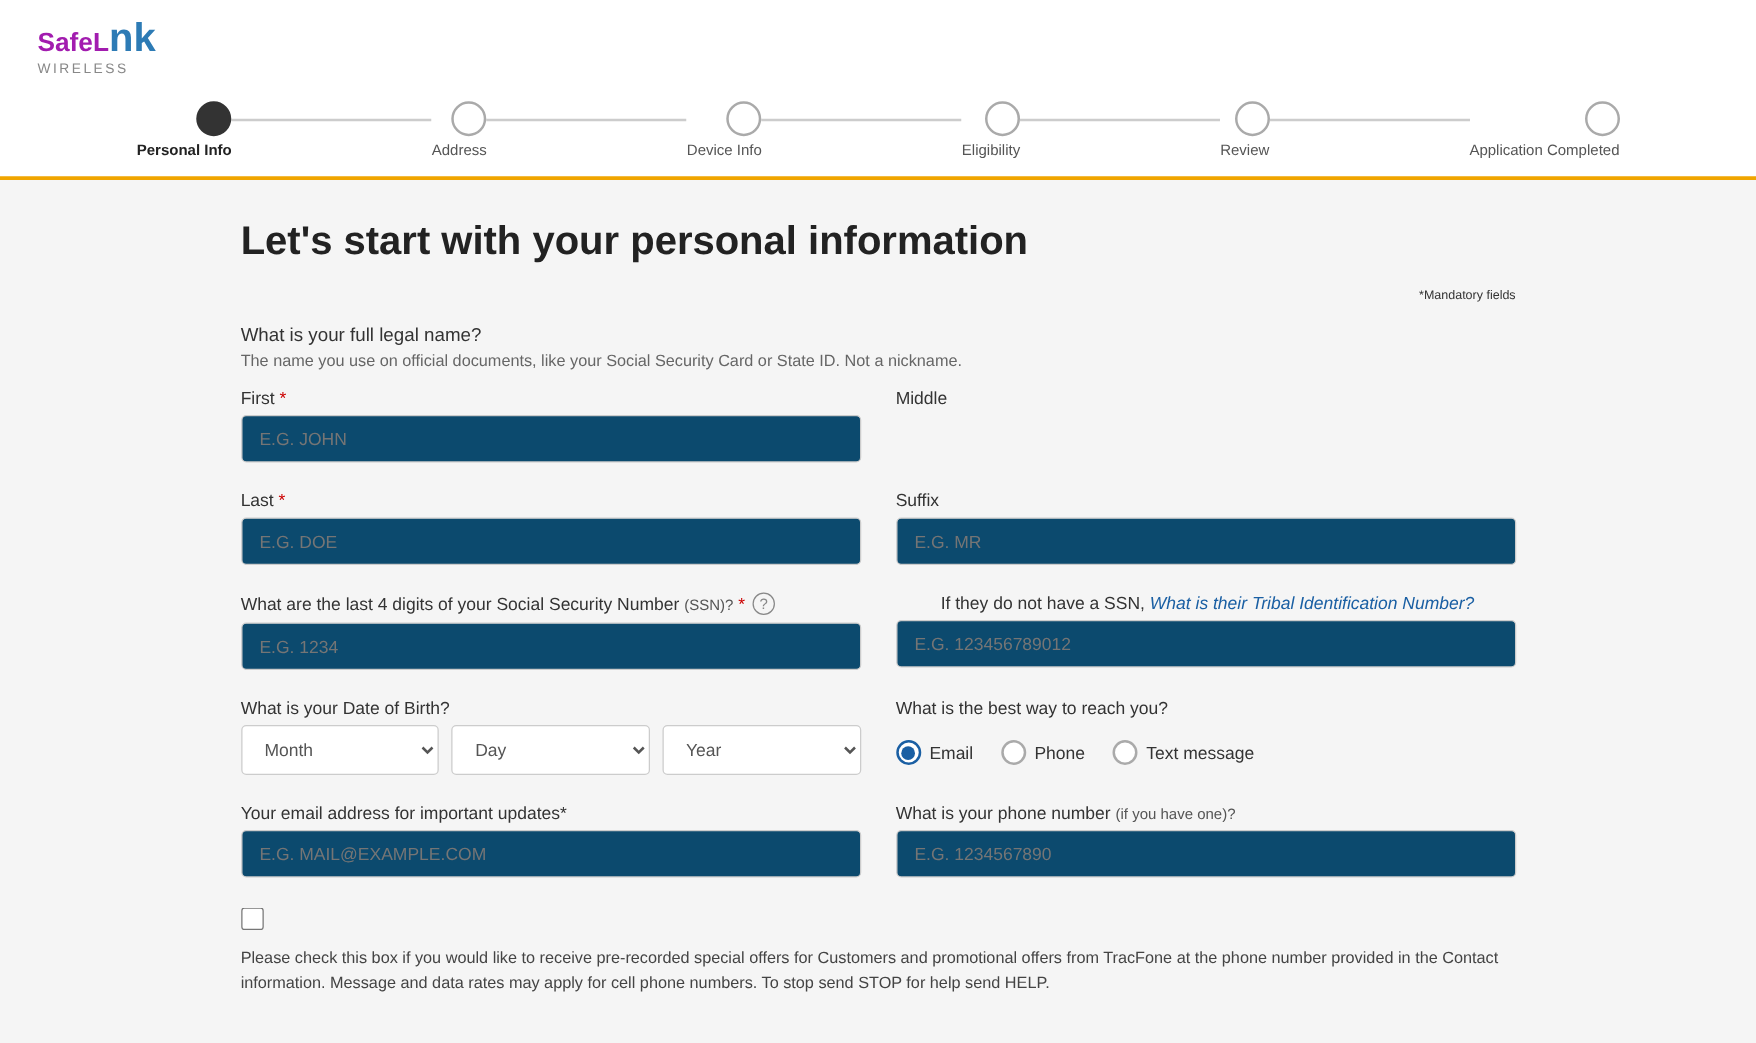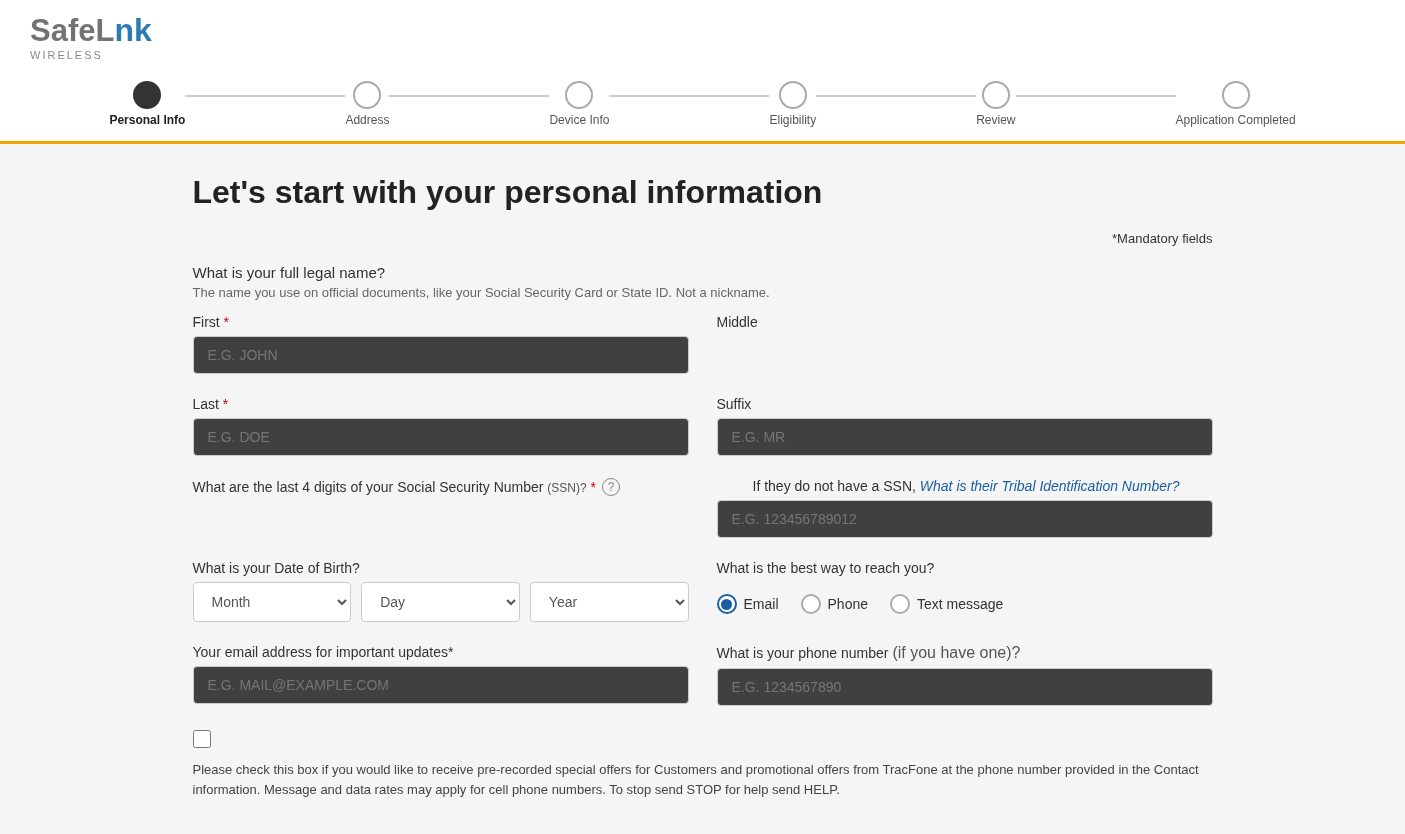--- a/index.html
+++ b/index.html
@@ -10,36 +10,36 @@
       background: #fff;
       padding: 12px 30px 0 30px;
       border-bottom: 3px solid #f0a500;
     }
     .logo {
       display: flex;
       align-items: baseline;
       gap: 0;
       margin-bottom: 10px;
     }
-    .logo-safe { font-size: 31px; font-weight: bold; color: #737373; }
+    .logo-safe { font-size: 21px; font-weight: bold; color: #a21caf; }
     .logo-link { font-size: 32px; font-weight: bold; color: #2d7bb5; }
     .logo-wireless { font-size: 11px; color: #888; letter-spacing: 2px; display: block; text-align: left; }
 
     
     .progress-bar {
       display: flex;
       justify-content: center;
       align-items: center;
       padding: 10px 0 14px 0;
       gap: 0;
     }
     .step {
       display: flex;
       flex-direction: column;
-      align-items: center;
+      align-items: flex-end;
       position: relative;
     }
     .step-circle {
       width: 28px;
       height: 28px;
       border-radius: 50%;
       border: 2px solid #aaa;
       background: #fff;
       display: flex;
       align-items: center;
@@ -73,21 +73,21 @@
       padding: 30px 40px;
     }
     h1 {
       font-size: 32px;
       font-weight: bold;
       color: #222;
       margin-bottom: 20px;
     }
     .mandatory-note {
       text-align: right;
-      font-size: 13px;
+      font-size: 10px;
       color: #333;
       margin-bottom: 18px;
     }
     .section-title {
       font-size: 15px;
       color: #333;
       margin-bottom: 4px;
     }
     .section-subtitle {
       font-size: 13px;
@@ -110,21 +110,21 @@
       margin-bottom: 6px;
     }
     .form-label .required { color: #c00; }
     input[type="text"], input[type="email"], input[type="tel"] {
       width: 100%;
       padding: 10px 14px;
       border: 1px solid #ccc;
       border-radius: 4px;
       font-size: 14px;
       color: #aaa;
-      background: #404040;
+      background: #0c4a6e;
       outline: none;
     }
     select {
       padding: 10px 14px;
       border: 1px solid #ccc;
       border-radius: 4px;
       font-size: 14px;
       color: #555;
       background: #fff;
       outline: none;
@@ -310,20 +310,21 @@
   </div>
 
   <div class="form-row">
     <div class="form-group">
       <div class="ssn-label-row">
         <span class="form-label">
           <span>What are the last 4 digits of your Social Security Number</span> <span style="font-size:12px; color:#555;">(SSN)?</span> <span class="required">*</span>
         </span>
         <div class="help-icon">?</div>
       </div>
+      <input type="text" placeholder="E.G. 1234" style="">
     </div>
     <div class="form-group">
       <div class="tribal-label">
         <span>If they do not have a SSN,</span> <span class="highlight" style="color:#1a5fa3;">What is their Tribal Identification Number?</span>
       </div>
       <input type="text" placeholder="E.G. 123456789012" style="">
     </div>
   </div>
 
   <div class="form-row">
@@ -364,21 +365,21 @@
     </div>
   </div>
 
   <div class="form-row">
     <div class="form-group">
       <label class="form-label">Your email address for important updates*</label>
       <input type="email" placeholder="E.G. MAIL@EXAMPLE.COM" style="">
     </div>
     <div class="form-group">
       <label class="form-label">
-        <span>What is your phone number</span> <span style="font-size:16px; color:#555;">(if you have one)?</span>
+        <span>What is your phone number</span> <span style="font-size:12px; color:#555;">(if you have one)?</span>
       </label>
       <input type="tel" placeholder="E.G. 1234567890" style="">
     </div>
   </div>
 
   <div class="checkbox-row">
     <input type="checkbox" style="">
     <span class="checkbox-text">Please check this box if you would like to receive pre-recorded special offers for Customers and promotional offers from TracFone at the phone number provided in the Contact information. Message and data rates may apply for cell phone numbers. To stop send STOP for help send HELP.</span>
   </div>
 </div>

